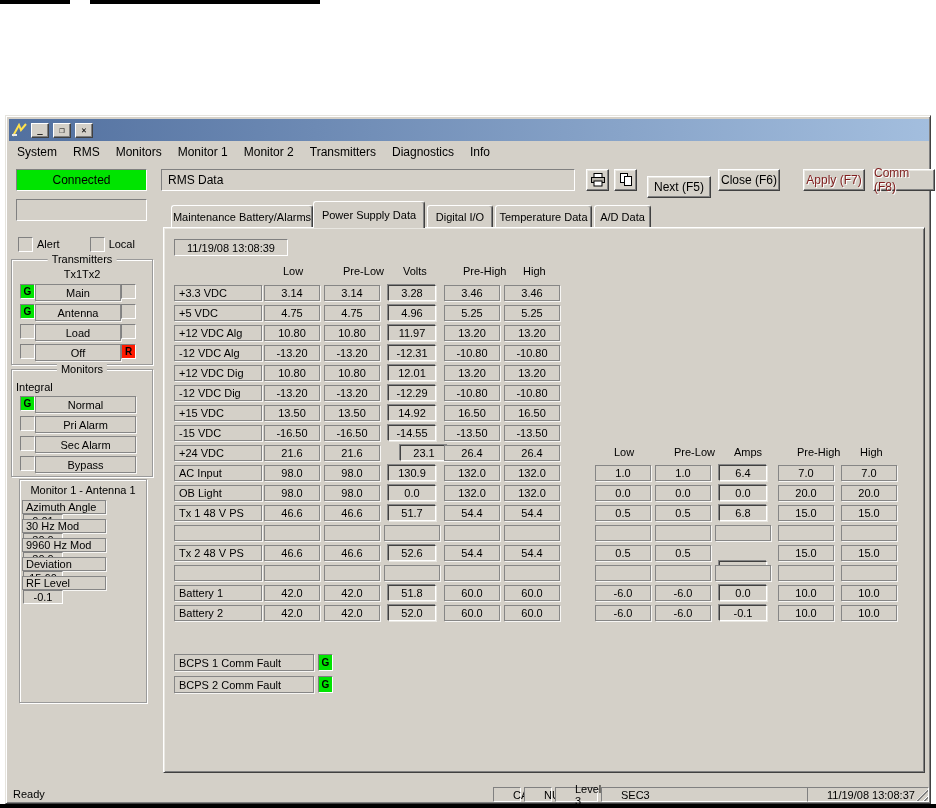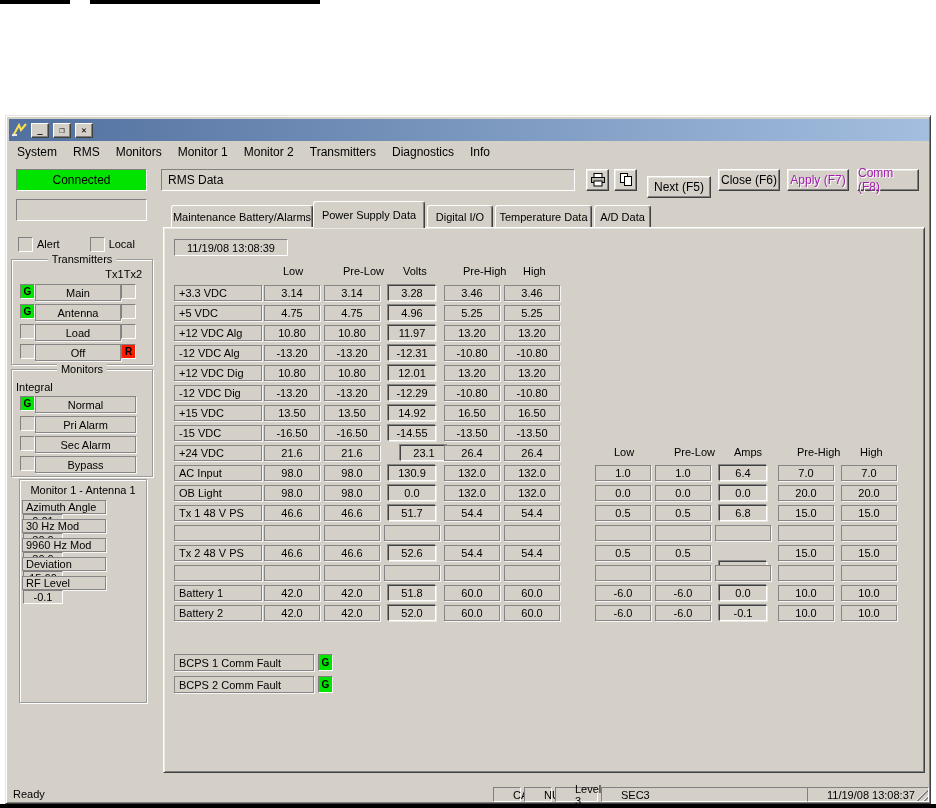--- a/index.html
+++ b/index.html
@@ -26,41 +26,41 @@
         font-size:9px; font-weight:bold; font-family:"DejaVu Sans Mono", monospace; }
 
   .menubar{ position:absolute; left:3px; top:26px; width:920px; height:20px; display:flex; align-items:center;
         font-size:12px; }
   .menuitem{ padding:2px 8px; }
 
   .sunken{ border:1px solid; border-color:#808080 #fff #fff #808080; }
   .btn{ background:var(--face); border:1px solid; border-color:#fff #404040 #404040 #fff;
         box-shadow: inset -1px -1px 0 #808080, inset 1px 1px 0 #e9e7e1;
         display:flex; align-items:center; justify-content:center; font-size:12px; }
-  .btn.disabled{ color:#a21caf; text-shadow:1px 1px 0 #fff; }
+  .btn.disabled{ color:#7f1d1d; text-shadow:1px 1px 0 #fff;margin-left:16px; }
 
   .connected{ left:10px; top:53px; width:131px; height:22px; background:var(--ok);
         display:flex; align-items:center; justify-content:center; font-size:12px; }
   .statusbox2{ left:10px; top:83px; width:131px; height:22px; background:var(--face); }
   .rmsfield{ left:155px; top:53px; width:414px; height:22px; background:var(--face);
         display:flex; align-items:center; padding-left:6px; font-size:12px; }
   .tinybtn{ top:53px; width:23px; height:22px; }
 
   .indrow{ left:8px; top:119px; width:146px; height:18px; display:flex; align-items:center; }
   .ind{ width:15px; height:15px; background:var(--face); border:1px solid; border-color:#808080 #fff #fff #808080;
         display:flex; align-items:center; justify-content:center; font-size:10px; font-weight:bold; flex:none; }
   .ind.on-g{ background:var(--ok); }
   .ind.on-r{ background:var(--alarm); }
   .indlbl{ font-size:11px; margin:0 4px; }
 
   .group{ border:1px solid #9a9a9a; box-shadow: inset 1px 1px 0 #fff, 1px 1px 0 #fff; }
   .legend{ position:absolute; top:-7px; left:50%; transform:translateX(-50%); background:var(--face);
         padding:0 4px; font-size:11px; white-space:nowrap; }
   .txgroup{ left:5px; top:143px; width:142px; height:106px; }
-  .txcols{ position:absolute; top:8px; left:10px; right:10px; display:flex; justify-content:flex-end; font-size:11px; }
+  .txcols{ position:absolute; top:8px; left:10px; right:10px; display:flex; justify-content:center; font-size:11px; }
   .rows-stack{ position:absolute; left:8px; top:24px; width:116px; }
   .strip{ display:flex; height:17px; margin-bottom:3px; }
   .rowlbl{ flex:1; background:var(--face); border:1px solid #868686; box-shadow:1px 1px 0 rgba(255,255,255,.8);
         display:flex; align-items:center; justify-content:center; font-size:11px; }
   .mongroup{ left:5px; top:253px; width:142px; height:108px; }
   .monsub{ position:absolute; left:4px; top:11px; font-size:11px; }
   .mon-stack{ position:absolute; left:8px; top:26px; width:116px; }
 
   .detailbox{ left:13px; top:363px; width:128px; height:224px; border:1px solid #9a9a9a;
         box-shadow: inset 1px 1px 0 #fff, 1px 1px 0 #fff; }

